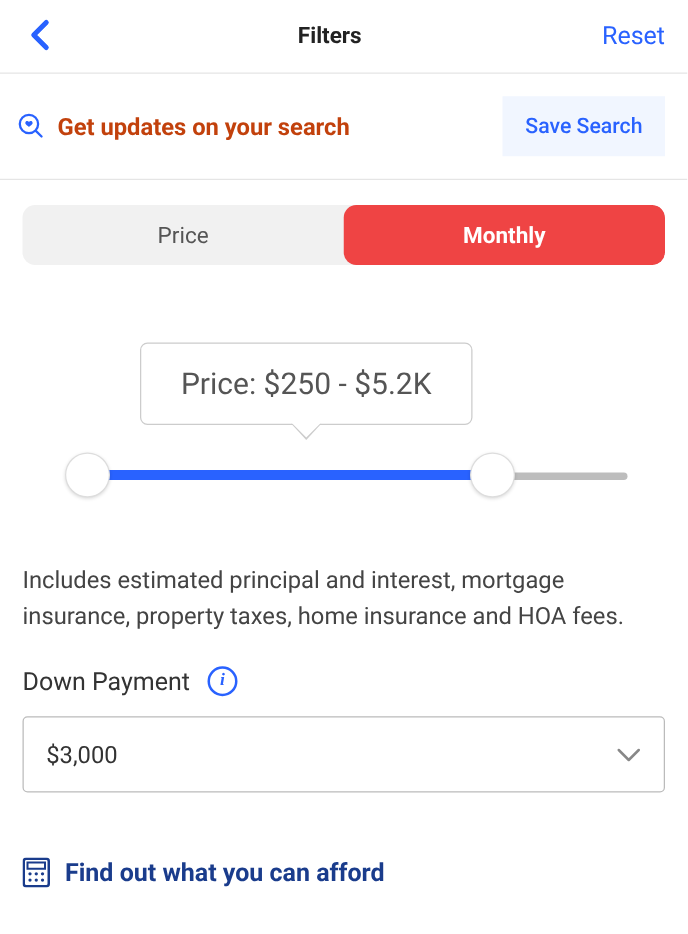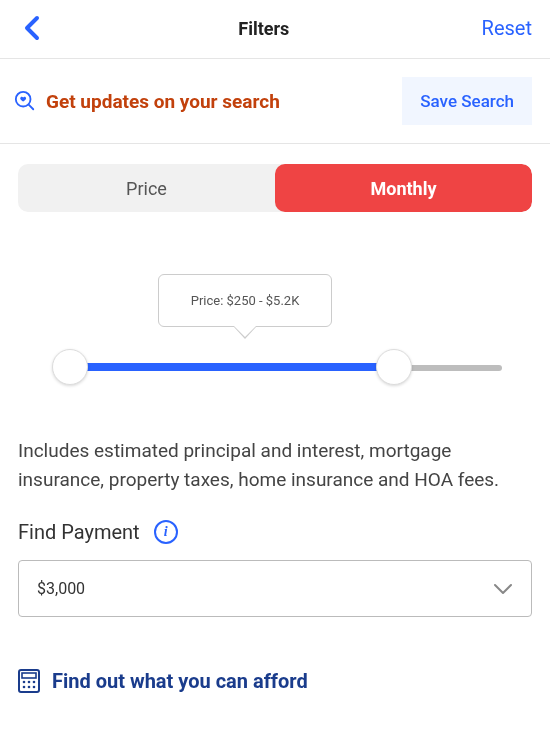--- a/index.html
+++ b/index.html
@@ -92,21 +92,21 @@
   .tooltip-wrap {
     margin-top: 62px;
     display: flex;
     justify-content: center;
   }
   .tooltip {
     position: relative;
     border: 1px solid #ccc;
     border-radius: 6px;
     padding: 18px 32px;
-    font-size: 13px;
+    font-size: 24px;
     color: #555;
     background: #fff;
     margin-left: -60px;
   }
   .tooltip::after, .tooltip::before {
     content: "";
     position: absolute;
     left: 50%;
     transform: translateX(-50%);
     border-left: 12px solid transparent;
@@ -188,21 +188,21 @@
     margin-top: 16px;
     border: 1px solid #bbb;
     border-radius: 4px;
     padding: 18px 18px;
     display: flex;
     align-items: center;
     justify-content: space-between;
     cursor: pointer;
   }
   .dp-value {
-    font-size: 16px;
+    font-size: 19px;
     color: #333;
   }
   .chev {
     width: 20px; height: 14px;
   }
   .afford-row {
     margin-top: 52px;
     display: flex;
     align-items: center;
     gap: 12px;
@@ -257,21 +257,21 @@
   <div class="slider-area">
     <div class="track-bg"></div>
     <div class="track-fill"></div>
     <div class="handle left"></div>
     <div class="handle right"></div>
   </div>
 
   <div class="desc">Includes estimated principal and interest, mortgage insurance, property taxes, home insurance and HOA fees.</div>
 
   <div class="dp-row">
-    <div class="dp-label">Find Payment</div>
+    <div class="dp-label">Down Payment</div>
     <div class="info-icon">i</div>
   </div>
 
   <div class="dp-select">
     <span class="dp-value">$3,000</span>
     <svg class="chev" viewBox="0 0 20 14">
       <path d="M2 3 L10 11 L18 3" stroke="#888" stroke-width="2" fill="none" stroke-linecap="round" stroke-linejoin="round"></path>
     </svg>
   </div>
 

